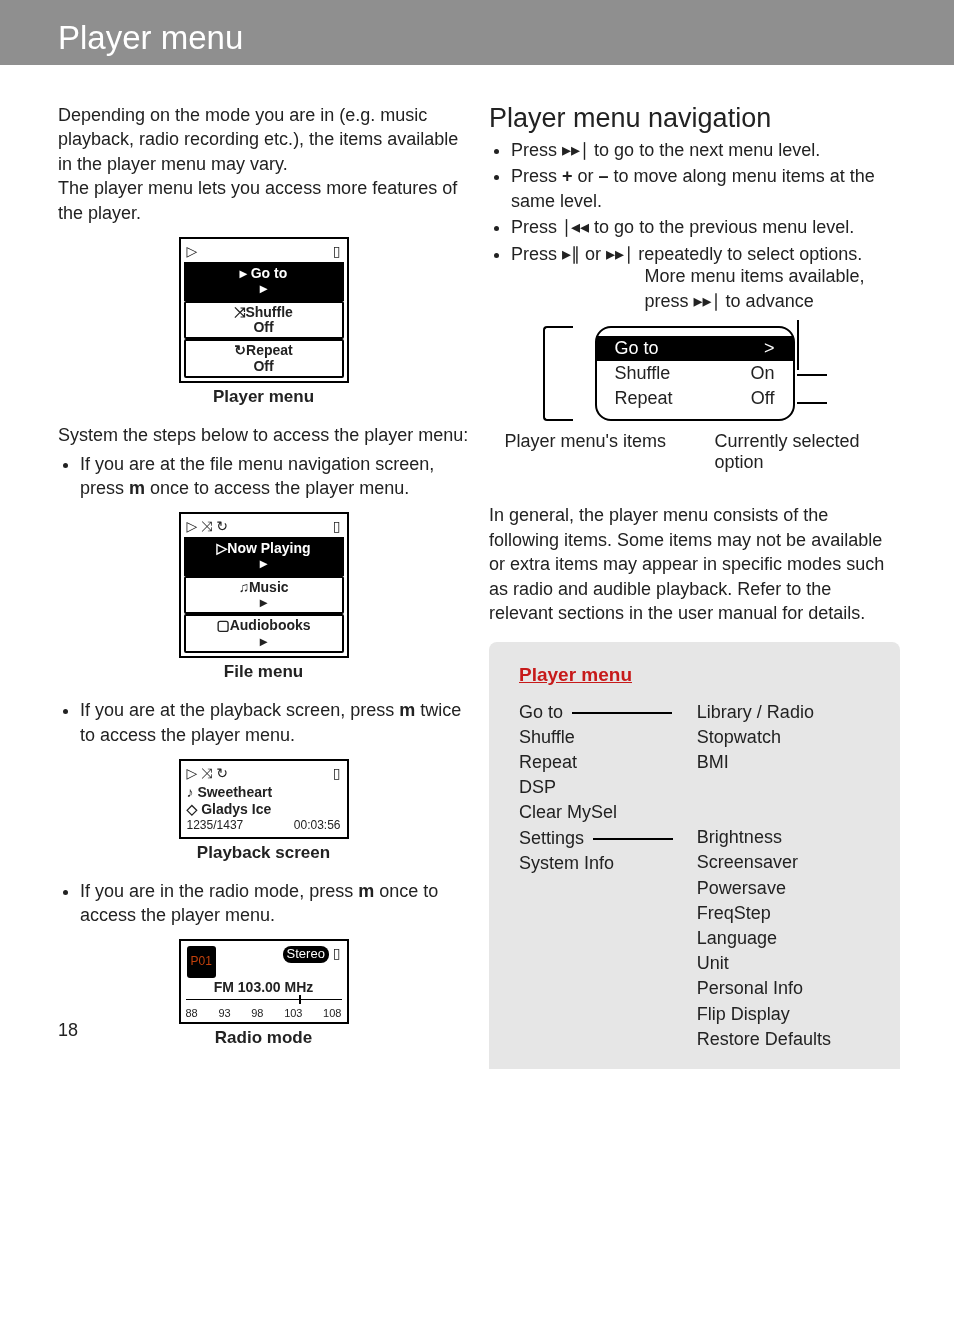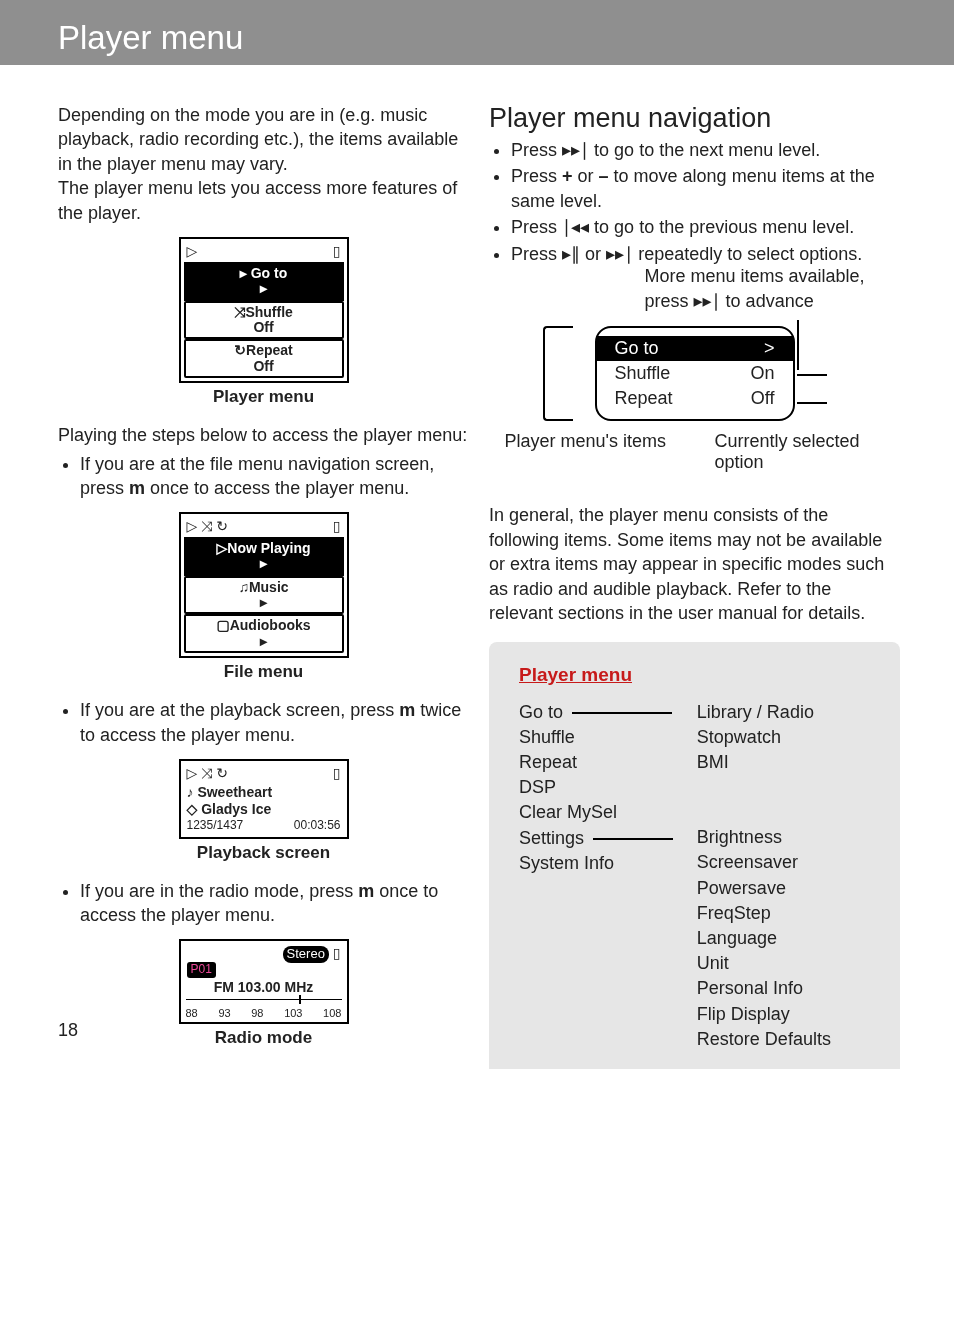--- a/index.html
+++ b/index.html
@@ -17,21 +17,21 @@
   .devcap { font-weight: 700; font-size: 17px; margin-top: 4px; }
   .device-screen { width: 170px; margin: 12px auto 2px auto; border: 2px solid #000; padding: 3px; background: #fff; font-family: "Arial Black", Arial, sans-serif; font-size: 14px; line-height: 1.1; }
   .device-screen .topbar { display: flex; justify-content: space-between; padding: 2px 3px; }
   .device-row { border: 2px solid transparent; padding: 2px 3px; display: flex; justify-content: space-between; align-items: center; font-weight: 700; flex-direction: column; }
   .device-row.boxed { border-color: #000; border-radius: 2px; }
   .device-row.sel { background: #000; color: #fff; border-color: #000; }
   .device-screen.playback .trackline { font-weight: 700; padding: 1px 3px; }
   .device-screen.playback .timeline { display: flex; justify-content: space-between; font-size: 12px; padding: 1px 3px; }
   .device-screen.radio .center { text-align: center; font-weight: 700; }
   .device-screen.radio .dial { display: flex; justify-content: space-between; font-size: 11px; padding: 2px 2px 0; }
-  .preset-chip { display:inline-block; background:#000; color:#ec4899; border-radius:3px; padding:1px 4px; font-size:12px;margin-top:16px; }
+  .preset-chip { display:inline-block; background:#000; color:#c2410c; border-radius:3px; padding:9px 4px; font-size:12px; }
   .stereo-chip { display:inline-block; background:#000; color:#fff; border-radius:8px; padding:1px 4px; font-size:13px; }
   .key { font-weight: 700; }
   .icon { display: inline-block; }
   .diag-wrap { margin: 60px auto 8px auto; width: 380px; position: relative; text-align: center; }
   .diag-hint-top { font-size: 18px; line-height: 1.35; position: absolute; top: -62px; left: 140px; width: 250px; text-align: left; }
   .diag-box { width: 200px; margin: 0 auto; border: 2px solid #000; border-radius: 16px; padding: 8px 0; background: #fff; font-size: 18px; }
   .diag-row { display: flex; justify-content: space-between; padding: 2px 18px; }
   .diag-row.sel { background: #000; color: #fff; }
   .diag-labels { display: flex; justify-content: space-between; margin-top: 10px; font-size: 18px; }
   .diag-labels .r { width: 170px; text-align: left; }
@@ -73,21 +73,21 @@
           <span><span class="icon">⤨</span><span>Shuffle</span></span>
           <span>Off</span>
         </div>
         <div class="device-row boxed">
           <span><span class="icon">↻</span><span>Repeat</span></span>
           <span>Off</span>
         </div>
       </div>
       <div class="ctr devcap">Player menu</div>
 
-      <div class="body-text" style="margin-top:16px">Playing the steps below to access the player menu:</div>
+      <div class="body-text" style="margin-top:16px">System the steps below to access the player menu:</div>
       <ul class="bullets">
         <li>
           <span>If you are at the file menu navigation screen, press </span><span class="key">m</span><span> once to access the player menu.</span>
         </li>
       </ul>
 
       <div class="device-screen">
         <div class="topbar">
           <span>
             <span class="icon">▷</span>

